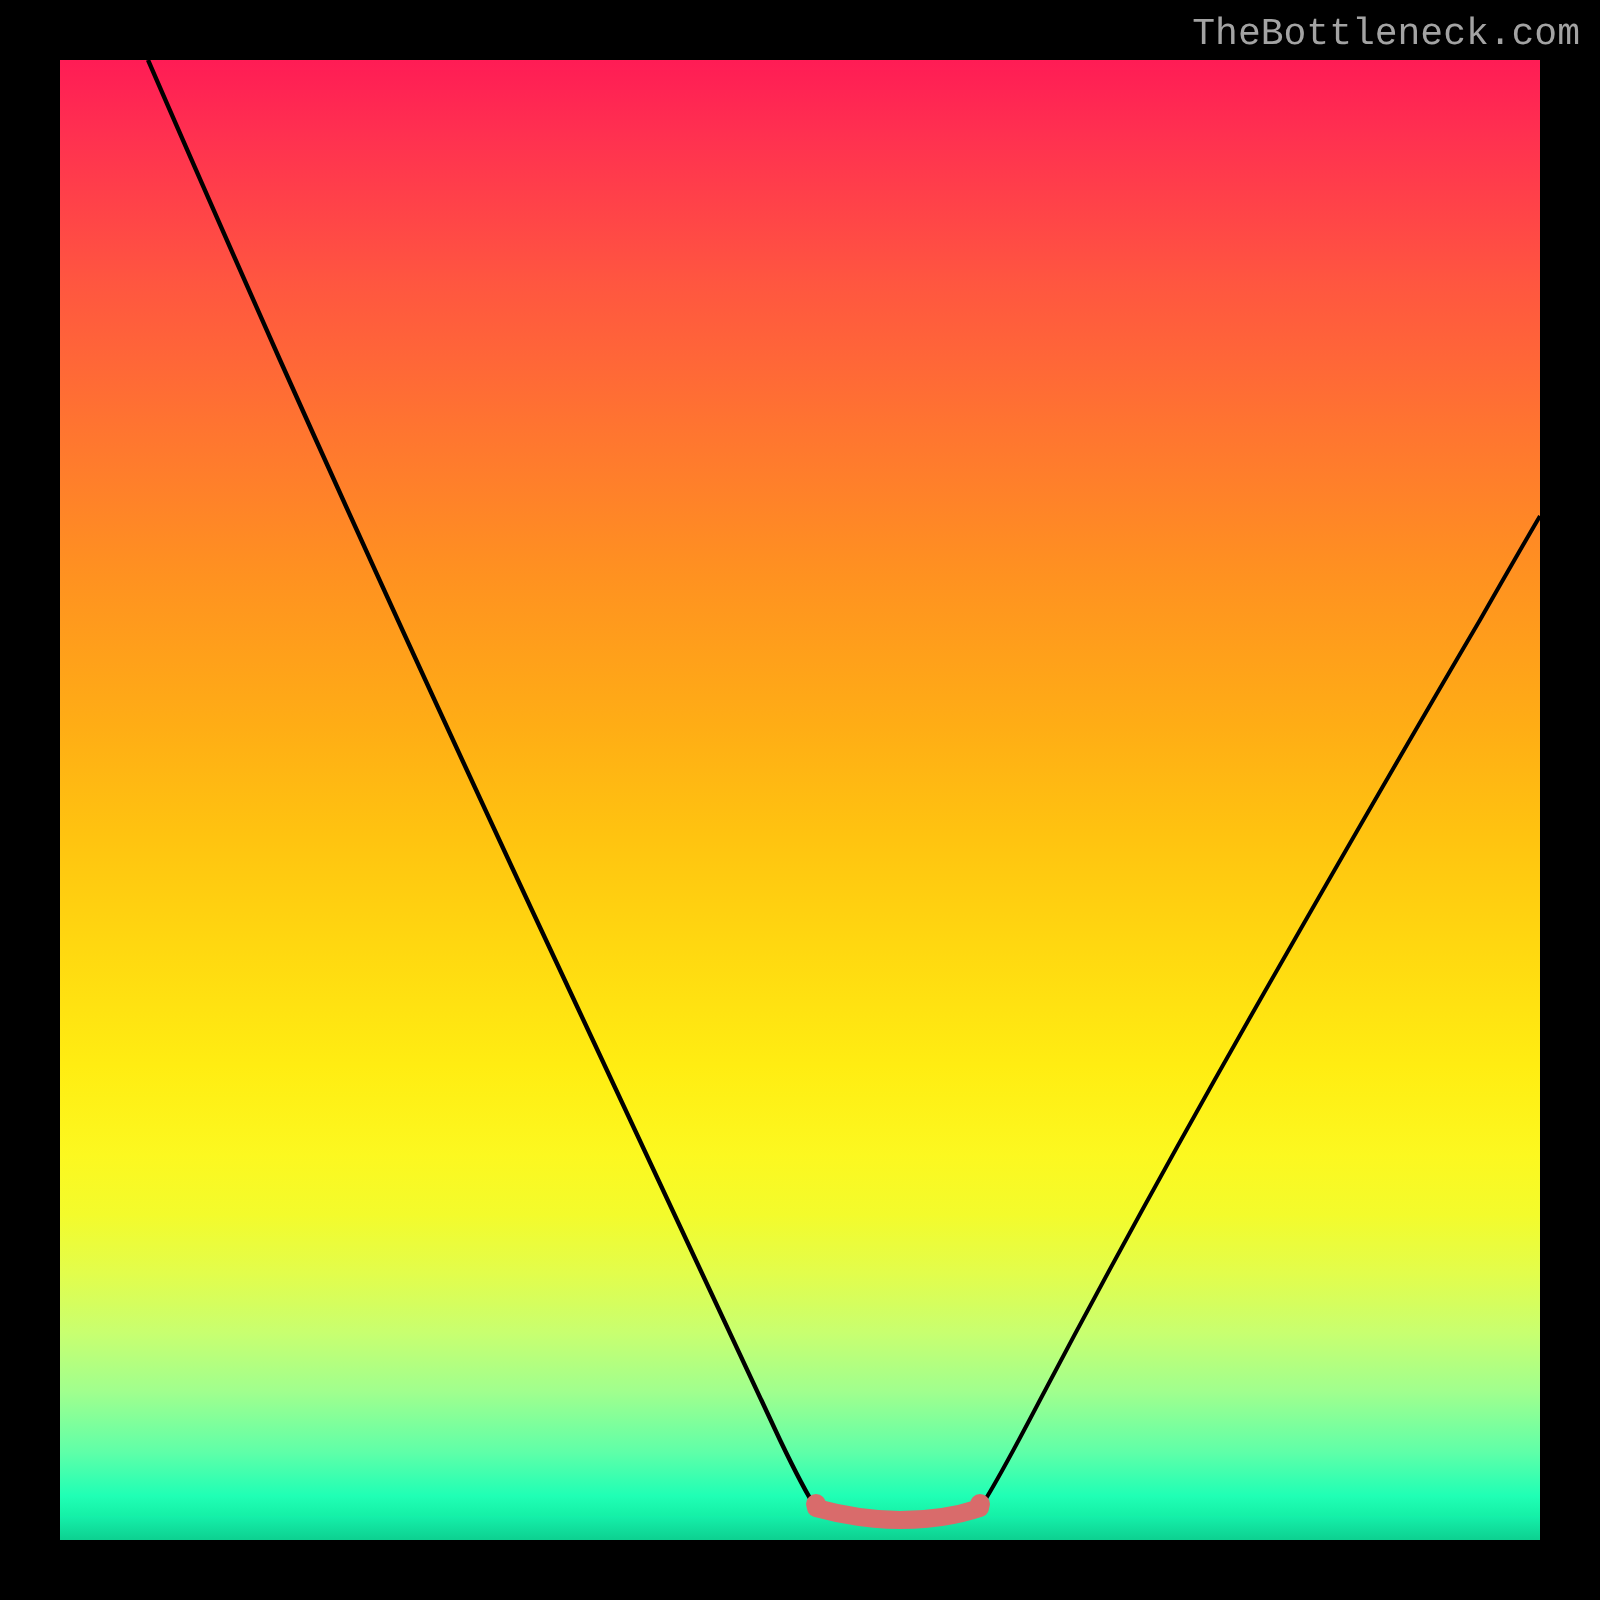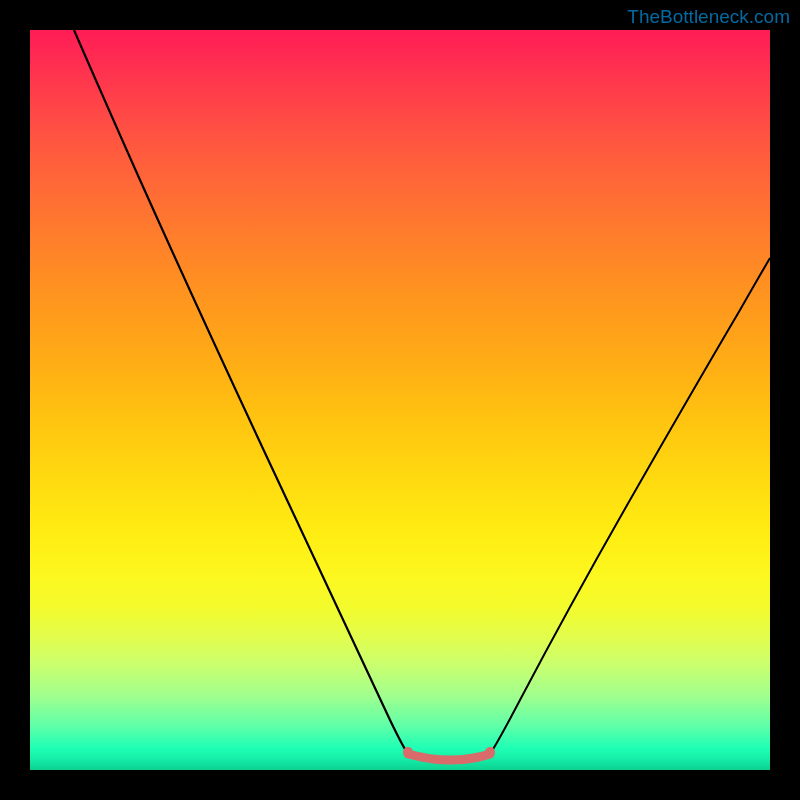--- a/index.html
+++ b/index.html
@@ -11,24 +11,25 @@
       width: 800px;
       height: 800px;
       background: #000;
       position: relative;
       font-family: Arial, sans-serif;
     }
     .watermark {
       position: absolute;
       top: 6px;
       right: 10px;
-      color: #0369a1;
+      color: #a3a3a3;
       font-size: 19px;
       font-weight: normal;
       z-index: 10;
+      font-family: Liberation Mono, monospace;
     }
     .chart-container {
       position: absolute;
       top: 30px;
       left: 30px;
       width: 740px;
       height: 740px;
       background: #000;
     }
     .plot-area {

